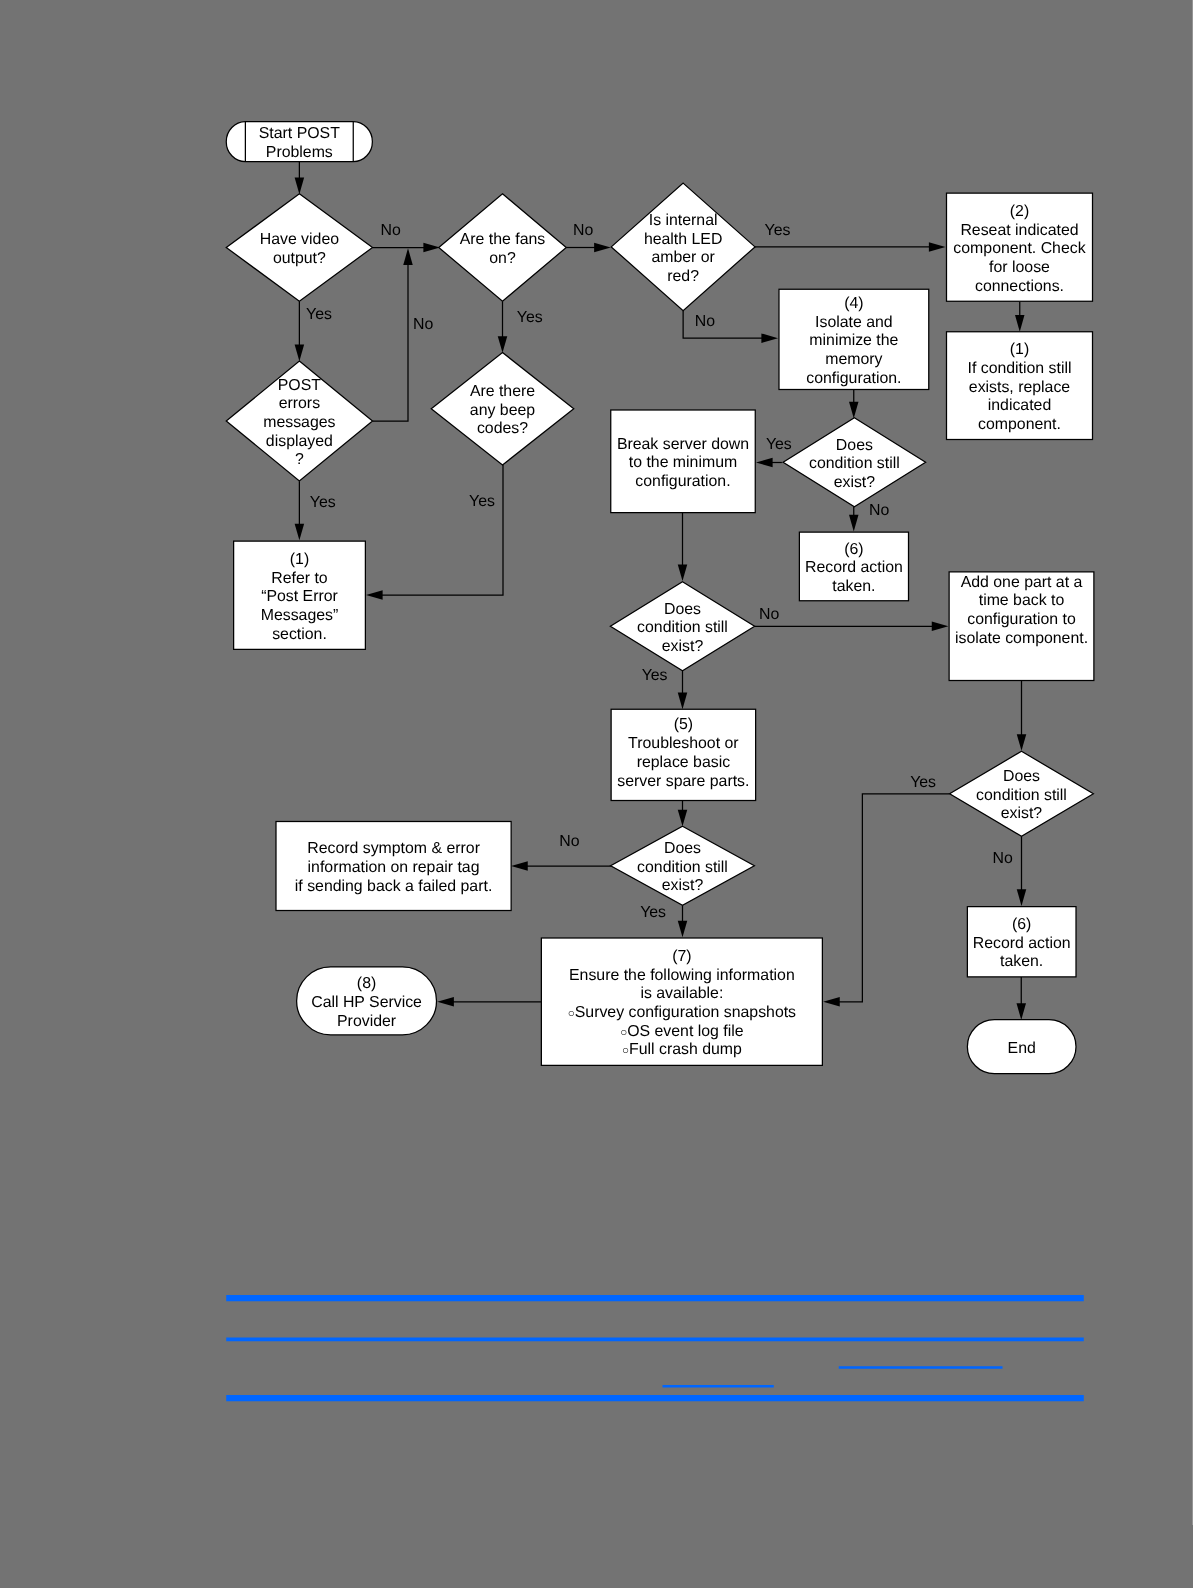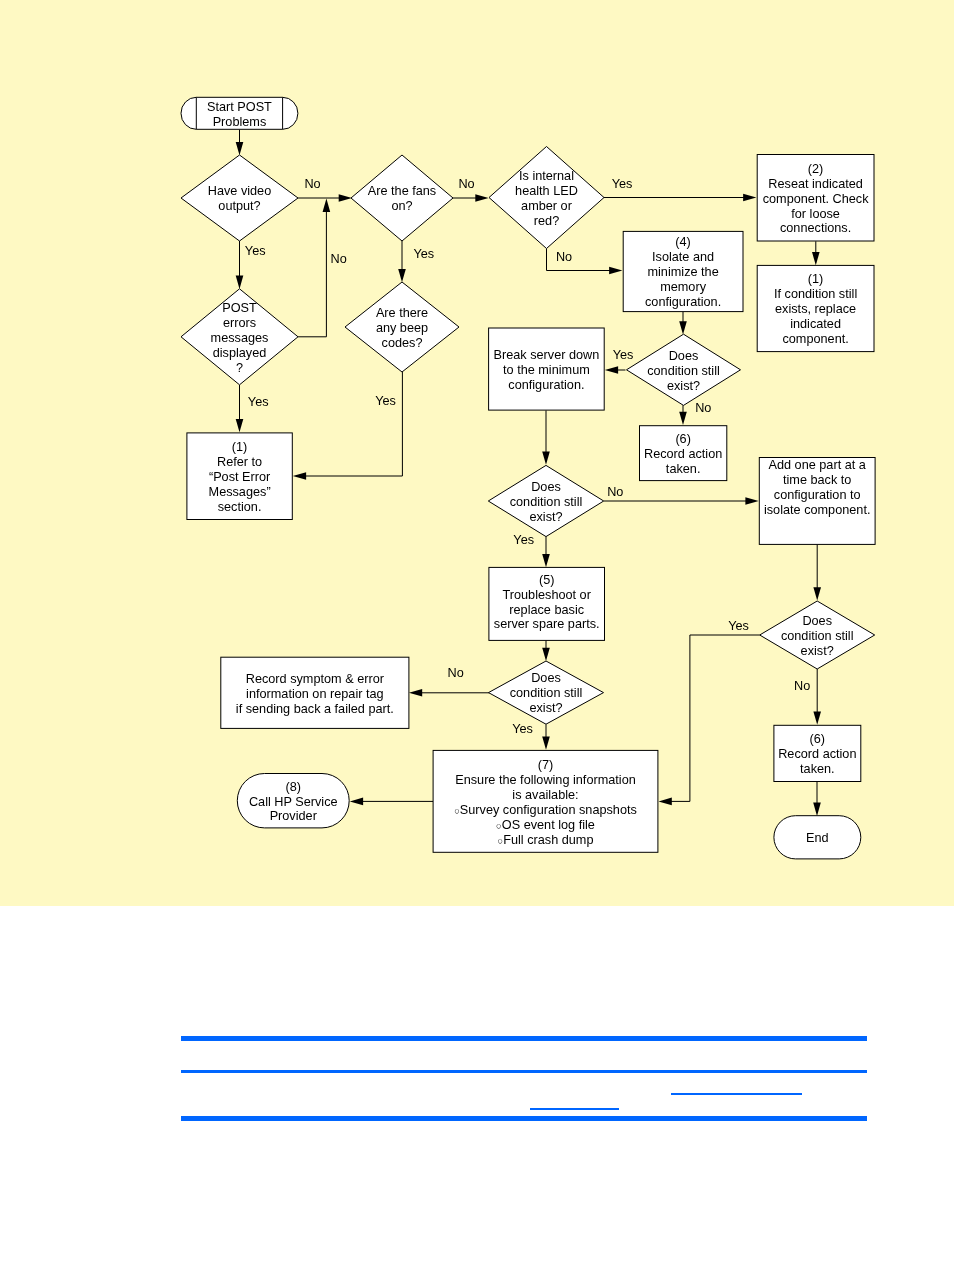--- a/index.html
+++ b/index.html
@@ -1,19 +1,19 @@
 <!DOCTYPE html>
 <html><head>
 <meta charset="utf-8">
 <title>POST problems flowchart</title>
 <style>
   html,body{margin:0;padding:0;}
   body{width:954px;height:1270px;background:#ffffff;overflow:hidden;
        font-family:"Liberation Sans",sans-serif;}
-  #page{position:relative;width:954px;height:906px;background:#fef9c3;}
+  #page{position:relative;width:954px;height:1270px;background:#737373;}
   #chart{position:absolute;left:0;top:0;}
   .shape{fill:#ffffff;stroke:#000000;stroke-width:1;}
   .conn{fill:none;stroke:#000000;stroke-width:1;}
   .arrow{fill:#000000;stroke:none;}
   .ntext{font-family:"Liberation Sans",sans-serif;font-size:12.7px;fill:#000000;
          text-anchor:middle;dominant-baseline:alphabetic;}
   .ltext{font-family:"Liberation Sans",sans-serif;font-size:12.7px;fill:#000000;
          text-anchor:middle;}
   .bullet{font-size:9.4px;}
   .rule{position:absolute;}

